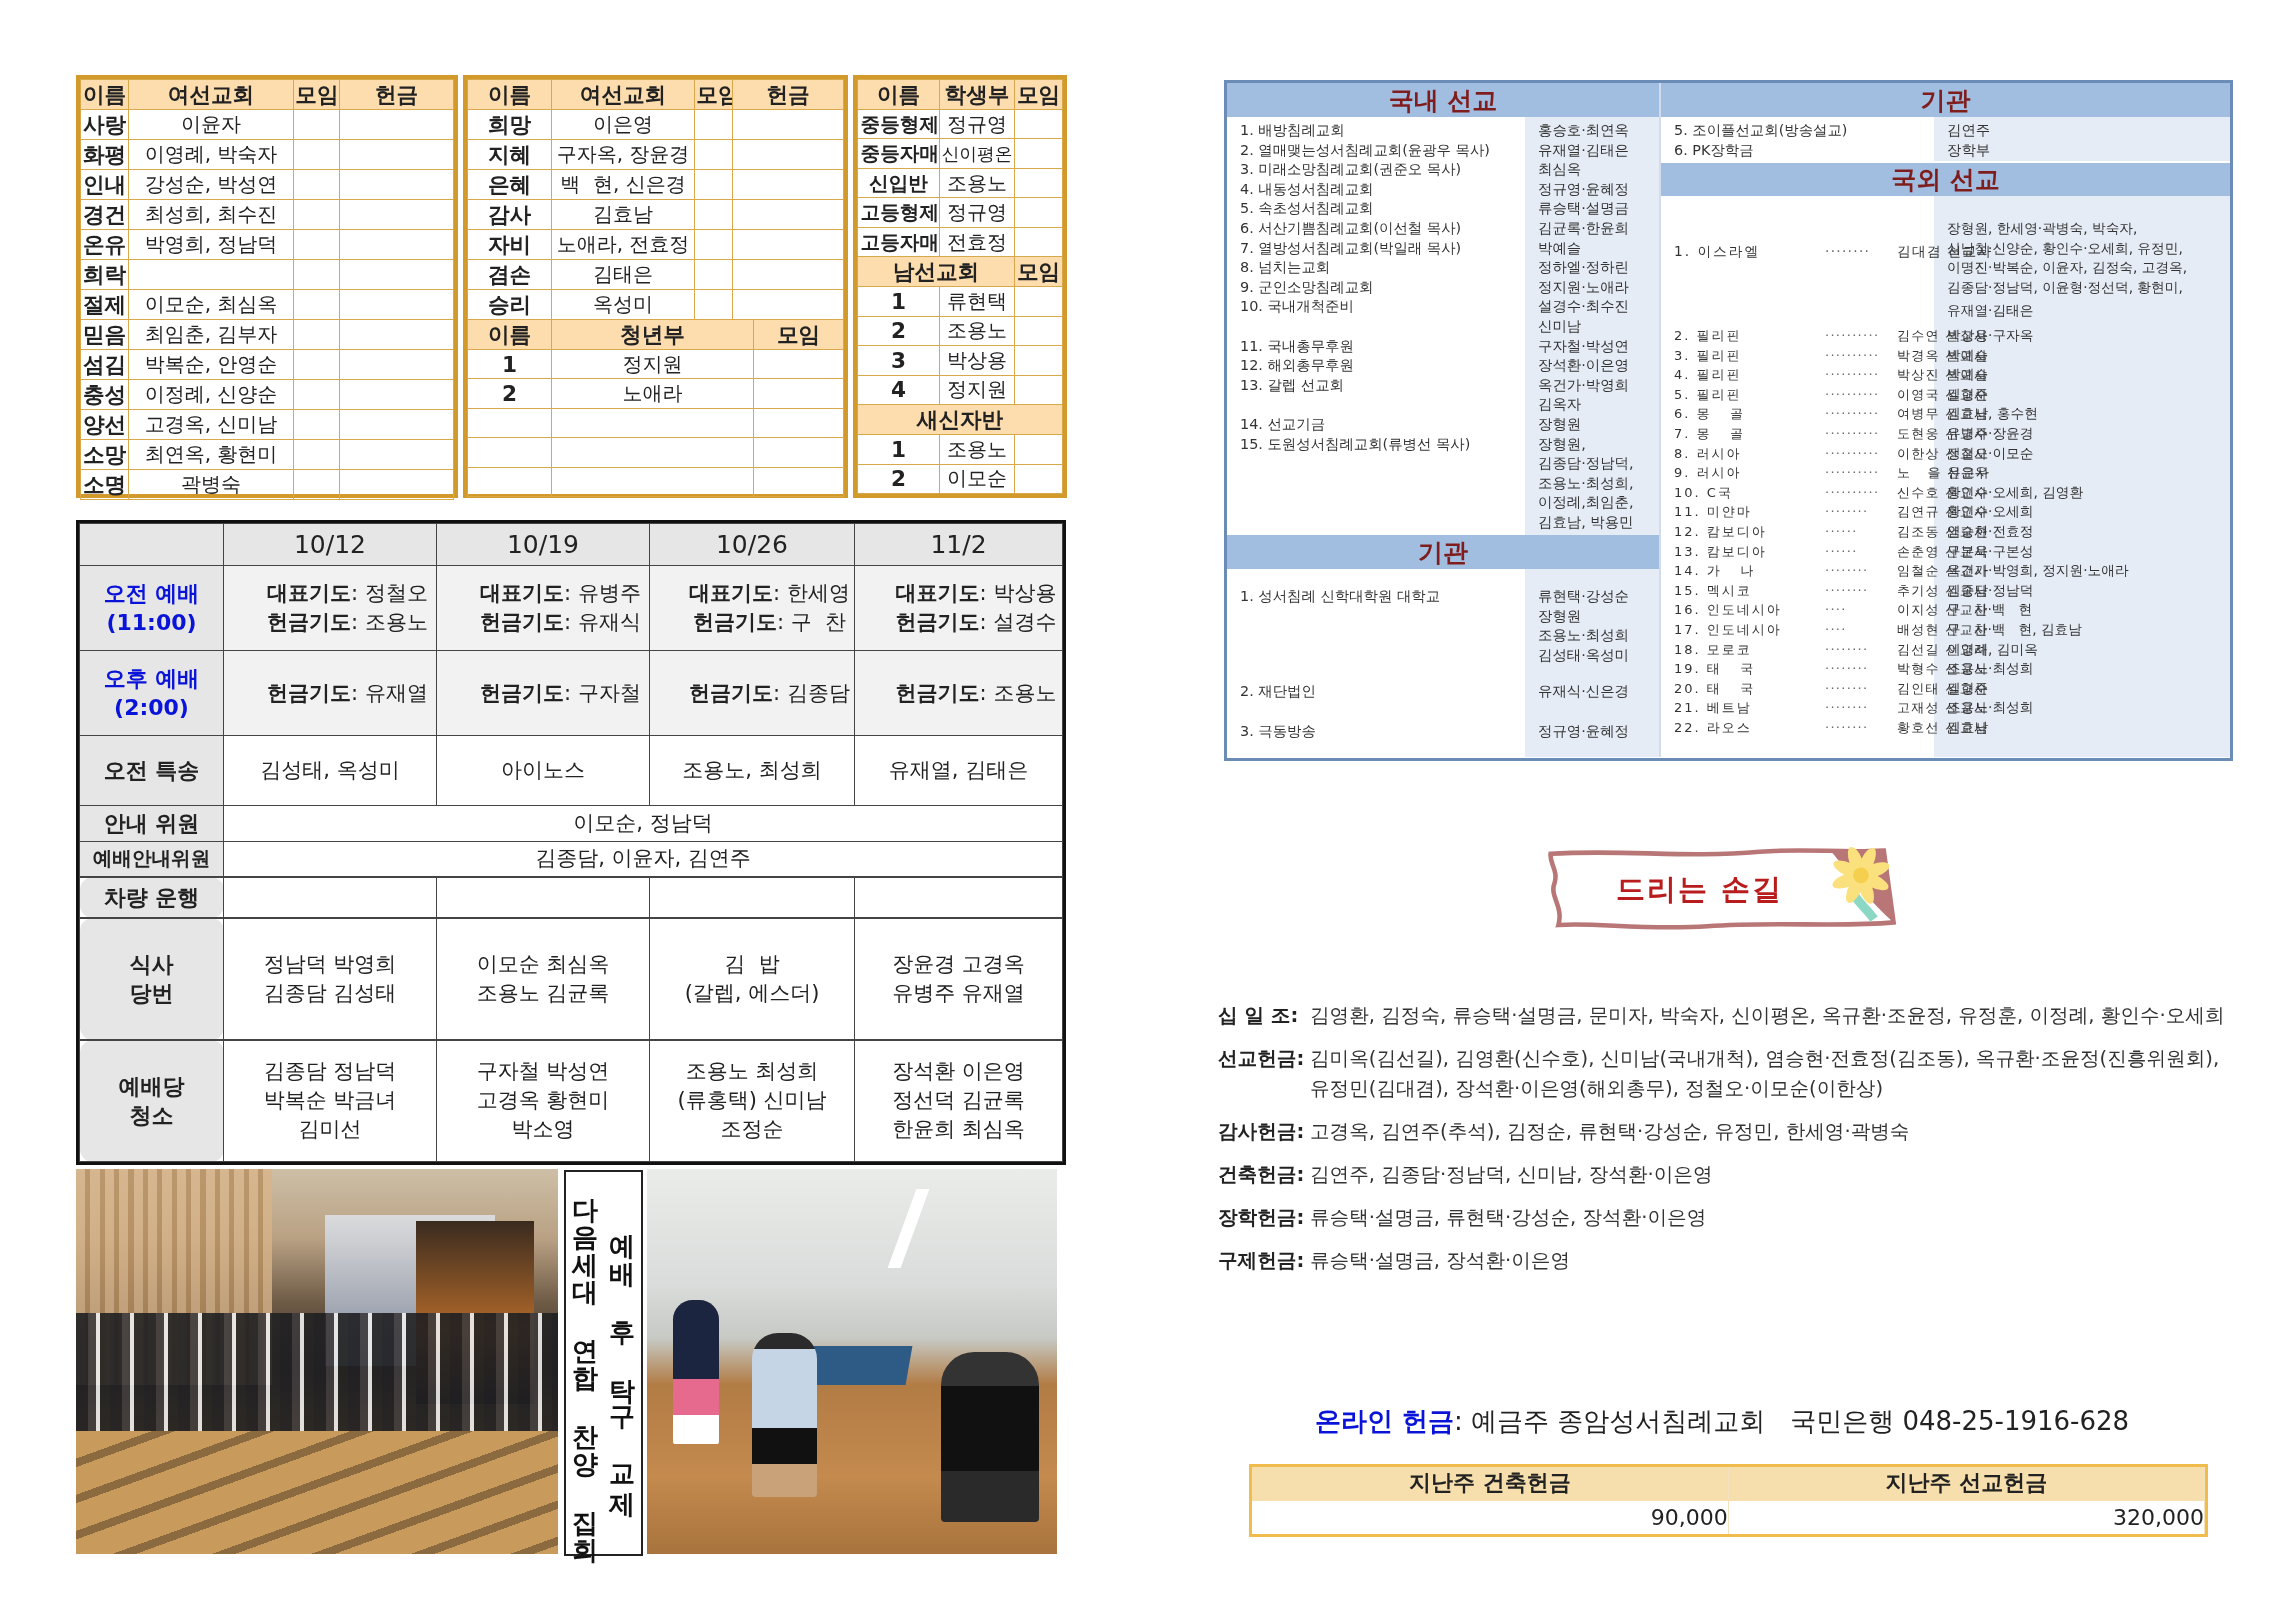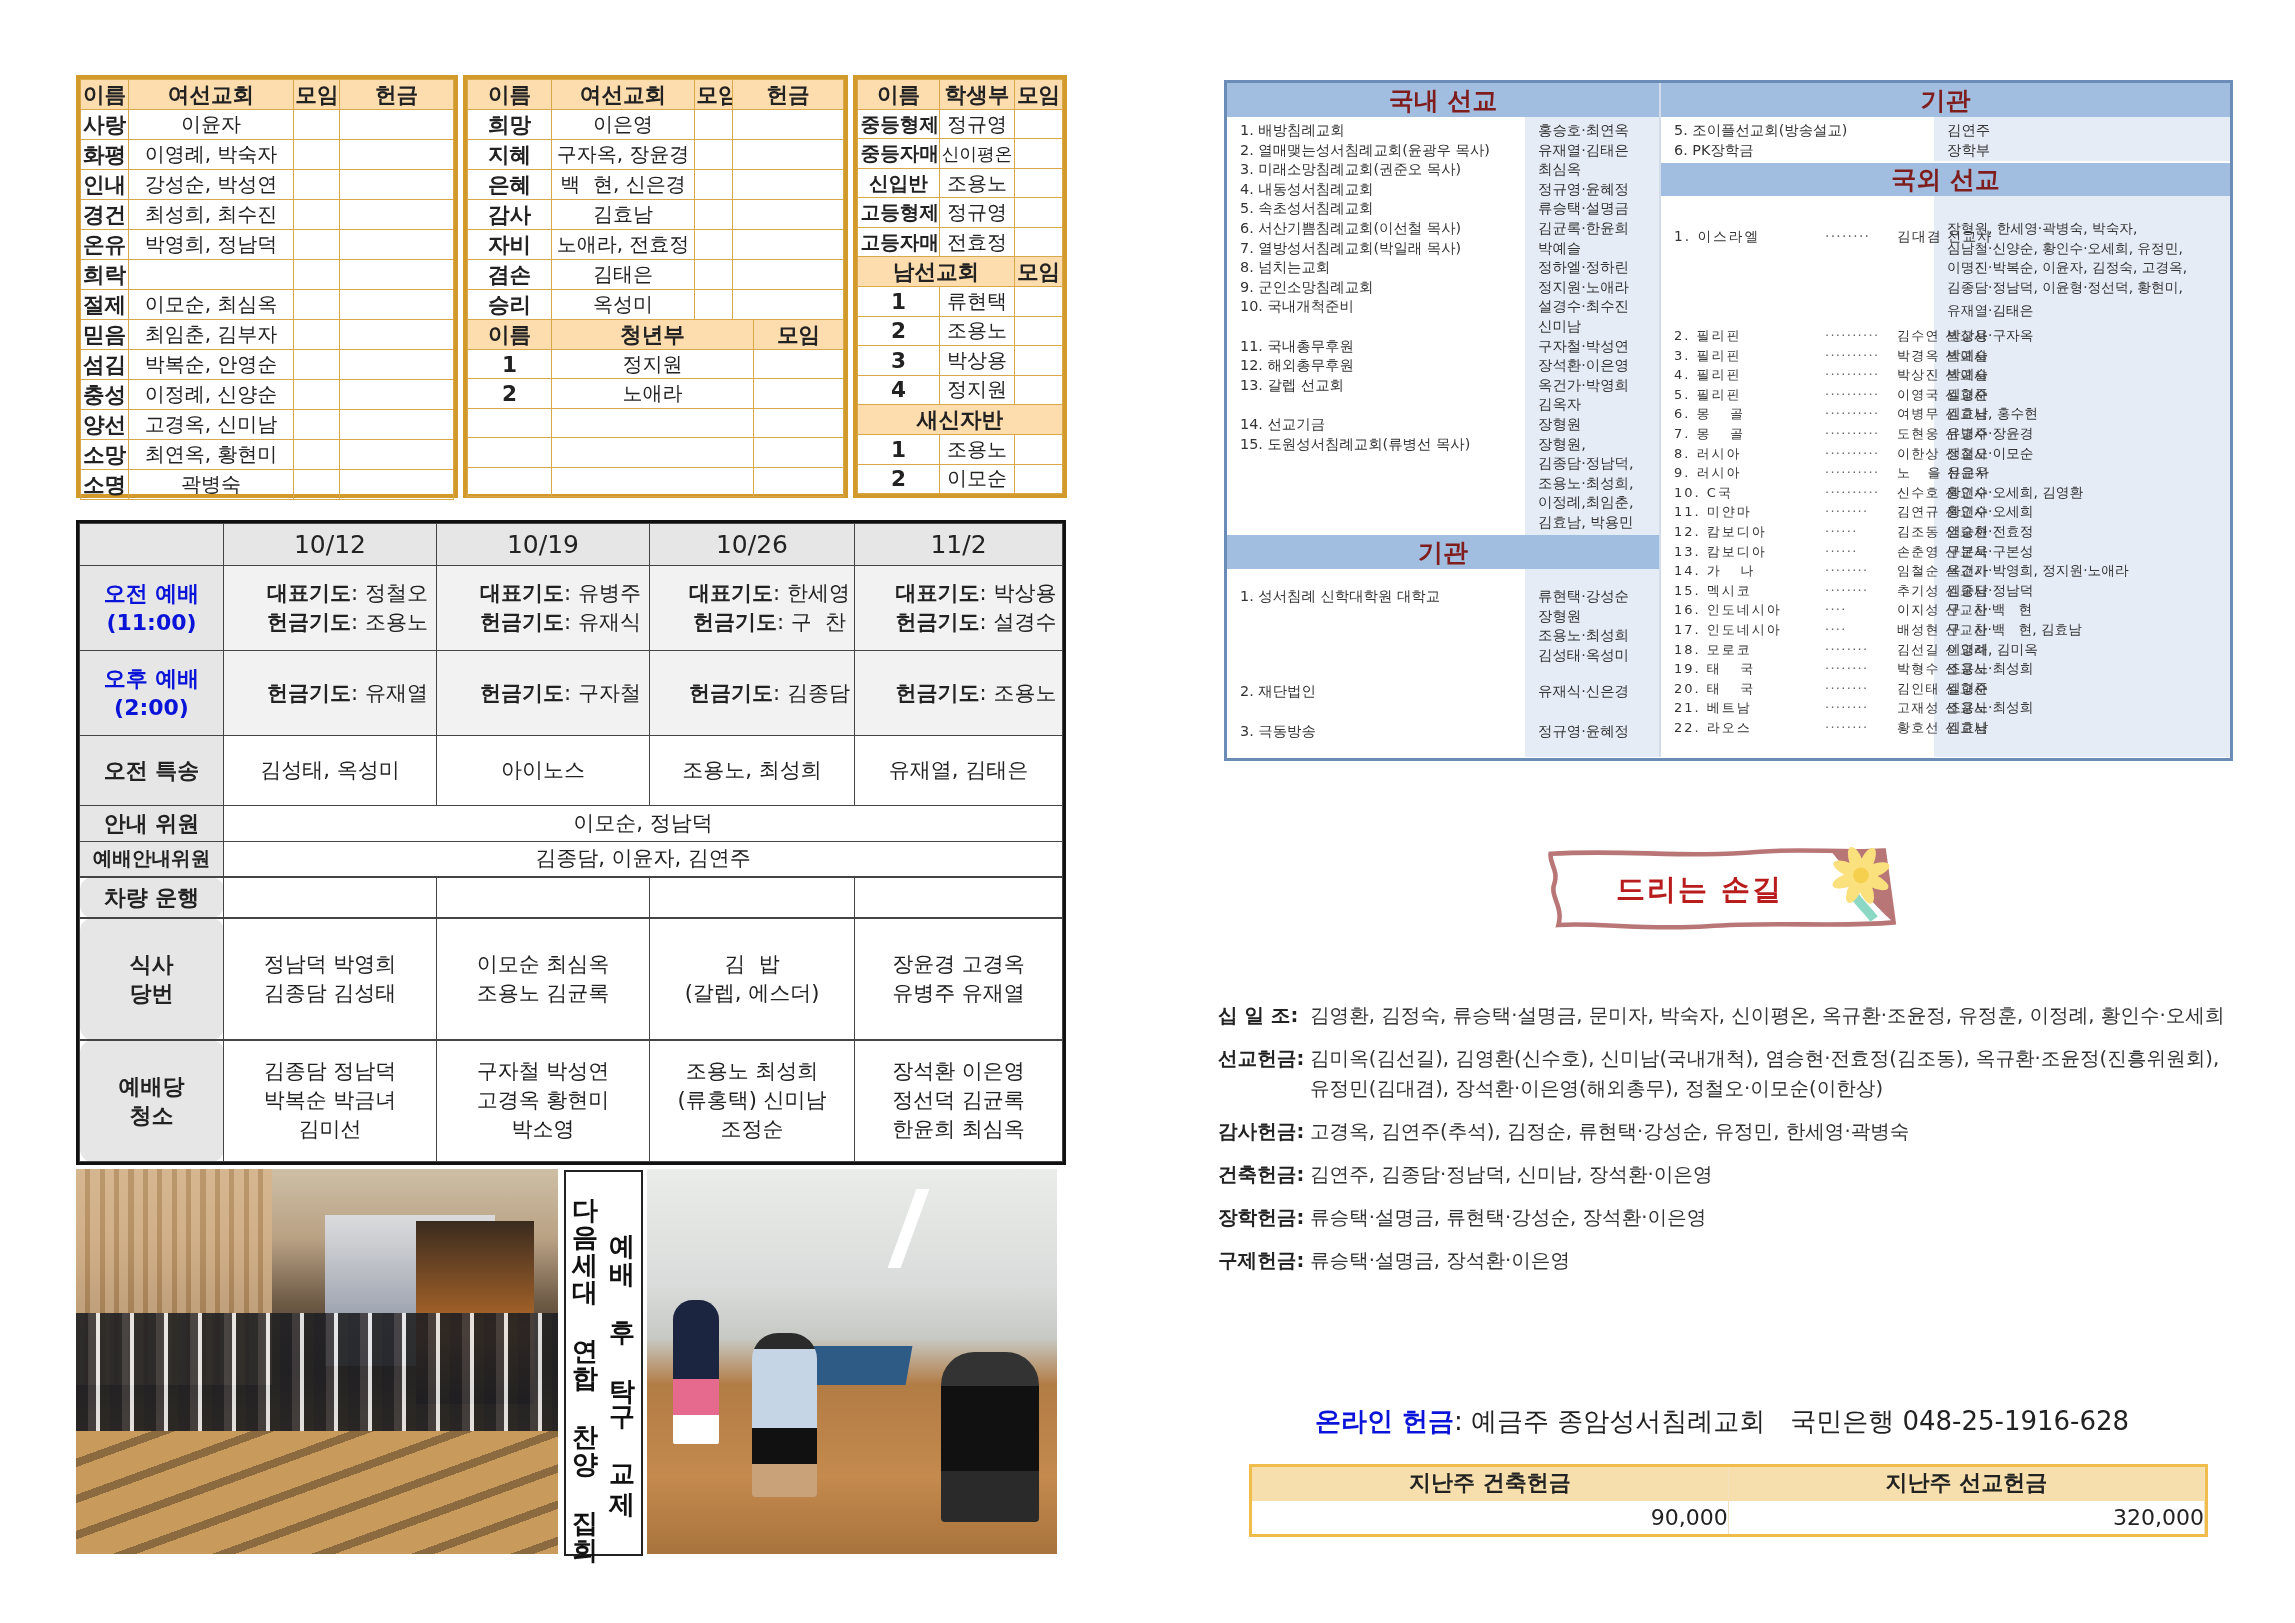--- a/index.html
+++ b/index.html
@@ -566,21 +566,21 @@
     <div>6. PK장학금</div>
   </div>
   <div class="item-list" style="left:720px; top:38px;">
     <div>김연주</div>
     <div>장학부</div>
   </div>
 
   <div class="sechdr" style="left:434px; top:80px; width:569px; height:33px;">국외 선교</div>
   <div class="col-names" style="left:707px; top:113px; width:296px; height:561px;"></div>
 
-  <div class="item-list" style="left:447px; top:144px; font-size:13.7px;">
+  <div class="item-list" style="left:447px; top:159px; font-size:13.7px;">
     <div class="ov-row">
         <span class="c">1. 이스라엘</span>
         <span class="d">········</span>
         <span class="m">김대겸 선교사</span>
       </div>
   </div>
   <div class="item-list" style="left:720px; top:137px; font-size:13.7px; line-height:17px;">
     <div>장형원, 한세영·곽병숙, 박숙자,</div>
     <div>심남철·신양순, 황인수·오세희, 유정민,</div>
     <div>이명진·박복순, 이윤자, 김정숙, 고경옥,</div>

